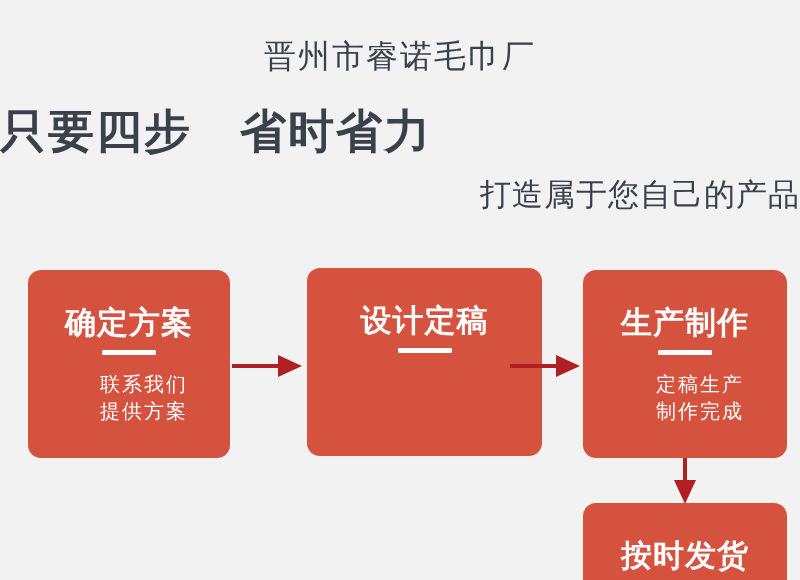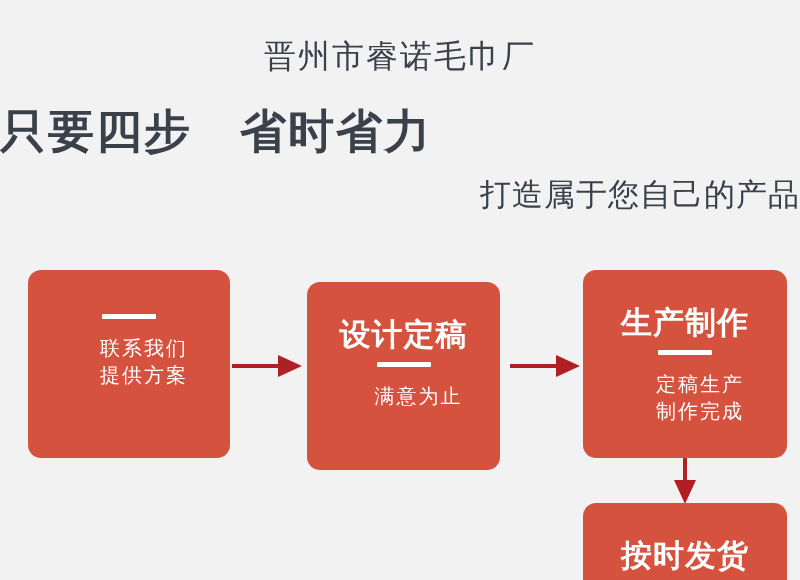--- a/index.html
+++ b/index.html
@@ -39,21 +39,21 @@
   
   .step-box{
     position:absolute;
     background:var(--box);
     border-radius:13px;
     color:var(--box-text);
     text-align:center;
     padding-top:34px;
   }
   .box1{left:28px; top:270px;width:202px;height:188px;}
-  .box2{left:307px;top:282px;width:193px;height:188px;}
+  .box2{left:307px;top:268px;width:235px;height:188px;}
   .box3{left:583px;top:270px;width:204px;height:188px;}
   .box4{left:583px;top:503px;width:204px;height:188px;}
   .step-title{
     font-size:31px;line-height:36px;font-weight:bold;letter-spacing:1px;
   }
   .divider{
     width:54px;height:5px;background:var(--box-text);
     margin:10px auto 16px auto;border-radius:1px;
   }
   .step-line{
@@ -71,34 +71,34 @@
 </head>
 <body>
 
 <div class="page">
 
   <div class="factory-name">晋州市睿诺毛巾厂</div>
   <div class="headline">只要四步　省时省力</div>
   <div class="subheadline">打造属于您自己的产品</div>
 
   <div class="step-box box1">
+    <div class="step-title">确定方案</div>
     <div class="divider"></div>
     <div class="step-line">联系我们</div>
     <div class="step-line">提供方案</div>
   </div>
 
   <svg class="arrow arrow-h1" width="70" height="24" viewBox="0 0 70 24">
     <line x1="0" y1="12" x2="48" y2="12"></line>
     <polygon points="46,1 70,12 46,23"></polygon>
   </svg>
 
   <div class="step-box box2">
     <div class="step-title">设计定稿</div>
     <div class="divider"></div>
-    <div class="step-line">满意为止</div>
   </div>
 
   <svg class="arrow arrow-h2" width="70" height="24" viewBox="0 0 70 24">
     <line x1="0" y1="12" x2="48" y2="12"></line>
     <polygon points="46,1 70,12 46,23"></polygon>
   </svg>
 
   <div class="step-box box3">
     <div class="step-title">生产制作</div>
     <div class="divider"></div>

